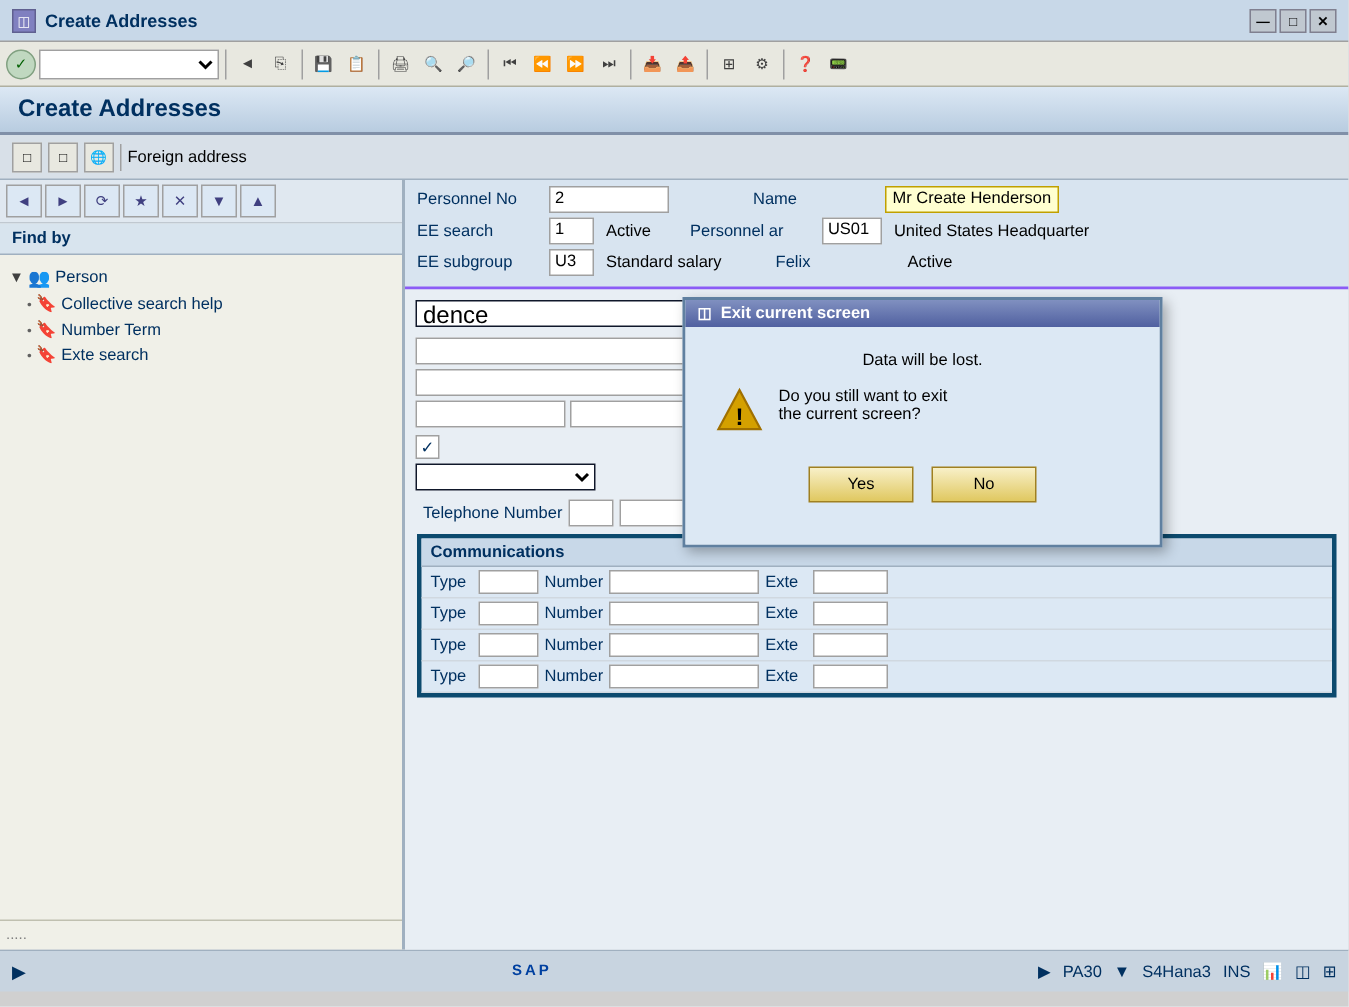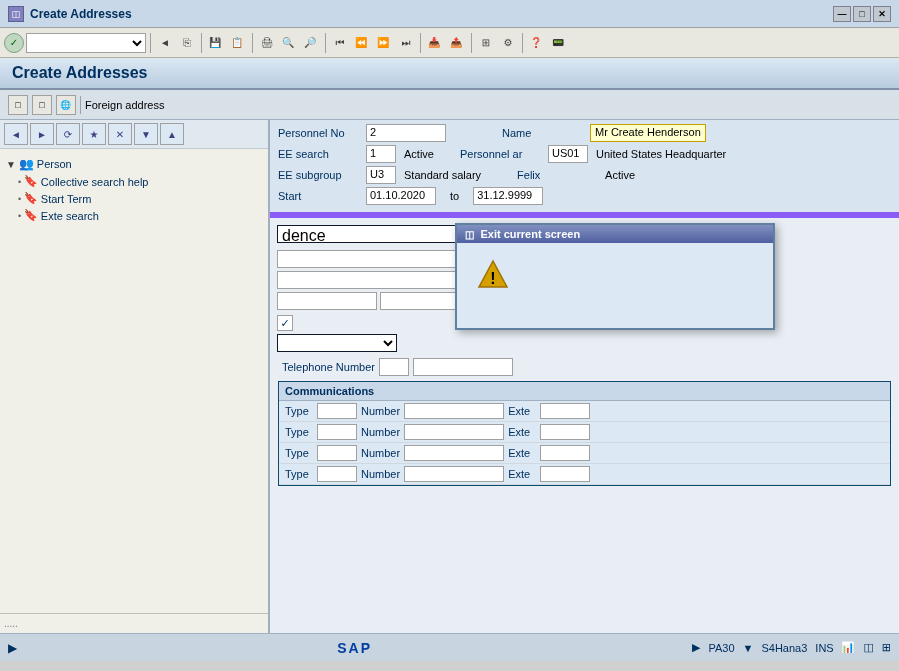--- a/index.html
+++ b/index.html
@@ -184,21 +184,21 @@
       flex: 1;
       background: #e8ecf0;
       display: flex;
       flex-direction: column;
     }
 
     
     .info-fields {
       background: #d8e4f0;
       padding: 4px 8px;
-      border-bottom: 6px solid #8b5cf6;
+      border-bottom: 2px solid #8b5cf6;
     }
     .fields-row {
       display: flex;
       align-items: center;
       gap: 8px;
       margin-bottom: 3px;
     }
     .field-label {
       font-size: 11px;
       color: #003060;
@@ -236,21 +236,21 @@
     .status-bar {
       height: 28px;
       background: #c8d4e0;
       display: flex;
       align-items: center;
       justify-content: space-between;
       padding: 0 8px;
       border-top: 1px solid #a0b0c0;
     }
     .status-bar-center {
-      font-size: 14px;
+      font-size: 10px;
       font-weight: bold;
       color: #0040a0;
       letter-spacing: 2px;
     }
     .status-bar-right {
       display: flex; align-items: center; gap: 8px;
       font-size: 11px; color: #003060;
     }
     .dialog-box {
       background: #e0e8f0;
@@ -323,21 +323,21 @@
     }
     .addr-select {
       background: white;
       border: 1px solid #0f172a;
       height: 18px;
       font-size: 16px;
     }
 
     
     .comm-section {
-      border: 1px solid #0c4a6e;
+      border: 3px solid #0c4a6e;
       margin: 2px 4px;
       background: #dce8f4;
     }
     .comm-header {
       background: #c8d8e8;
       padding: 3px 6px;
       font-size: 11px;
       font-weight: bold;
       color: #003060;
       border-bottom: 1px solid #a0b0c0;
@@ -434,36 +434,39 @@
     <div class="nav-bar">
       <div class="nav-btn">◄</div>
       <div class="nav-btn">►</div>
       <div class="nav-btn">⟳</div>
       <div class="nav-btn">★</div>
       <div class="nav-btn">✕</div>
       <div class="nav-btn">▼</div>
       <div class="nav-btn">▲</div>
     </div>
 
+    <div class="find-by-bar">
+      <span>Find by</span>
+    </div>
 
     <div class="tree-area">
       <div class="tree-item">
         <span class="tree-expand">▼</span>
         <span class="tree-icon-folder">👥</span>
         <span class="tree-label">Person</span>
       </div>
       <div class="tree-item tree-item-indent">
         <span style="font-size:9px;color:#606060">•</span>
         <span class="tree-icon-item">🔖</span>
         <span class="tree-label">Collective search help</span>
       </div>
       <div class="tree-item tree-item-indent">
         <span style="font-size:9px;color:#606060">•</span>
         <span class="tree-icon-item">🔖</span>
-        <span class="tree-label">Start Term</span>
+        <span class="tree-label">Number Term</span>
       </div>
       <div class="tree-item tree-item-indent">
         <span style="font-size:9px;color:#606060">•</span>
         <span class="tree-icon-item">🔖</span>
         <span class="tree-label">Exte search</span>
       </div>
     </div>
     <div class="left-panel-bottom">
       <span>.....</span>
     </div>
@@ -493,26 +496,20 @@
 
       <div class="fields-row">
         <span class="field-label">EE subgroup</span>
         <span class="field-value" style="min-width:30px;">U3</span>
         <span class="field-value-text">Standard salary</span>
         <span style="width:20px"></span>
         <span class="field-label">Felix</span>
         <span class="field-value-text">Active</span>
       </div>
 
-      <div class="fields-row">
-        <span class="field-label">Start</span>
-        <span class="field-value" style="min-width:70px;">01.10.2020</span>
-        <span class="field-value-text" style="padding:0 6px;">to</span>
-        <span class="field-value" style="min-width:70px;">31.12.9999</span>
-      </div>
     </div>
 
     <div class="address-area">
 
       <div style="display:flex; flex-direction:column; gap:3px; padding:3px;">
 
         <div class="addr-dropdown-row">
           <select class="addr-select" style="width:200px;">
             <option>dence</option>
           </select>
@@ -586,28 +583,37 @@
           <input type="text" class="comm-input" style="width: 50px;">
         </div>
       </div>
 
       <div class="dialog-box">
         <div class="dialog-title-bar">
           <span class="dialog-title-icon">◫</span>
           <span>Exit current screen</span>
         </div>
         <div class="dialog-body">
+          <div class="dialog-message1">Data will be lost.</div>
           <div class="dialog-message-row">
             <div class="dialog-warning-icon">
               
               <svg width="32" height="32" viewBox="0 0 32 32">
                 <polygon points="16,2 30,28 2,28" fill="#d4a000" stroke="#a07000" stroke-width="1.5"></polygon>
                 <text x="16" y="25" text-anchor="middle" font-size="16" font-weight="bold" fill="#000">!</text>
               </svg>
             </div>
+            <div>
+              <div>Do you still want to exit</div>
+              <div>the current screen?</div>
+            </div>
+          </div>
+          <div class="dialog-buttons">
+            <button class="dialog-btn">Yes</button>
+            <button class="dialog-btn">No</button>
           </div>
         </div>
       </div>
 
     </div>
   </div>
 </div>
 
 <div class="status-bar">
   <div style="display:flex;align-items:center;gap:4px;">

